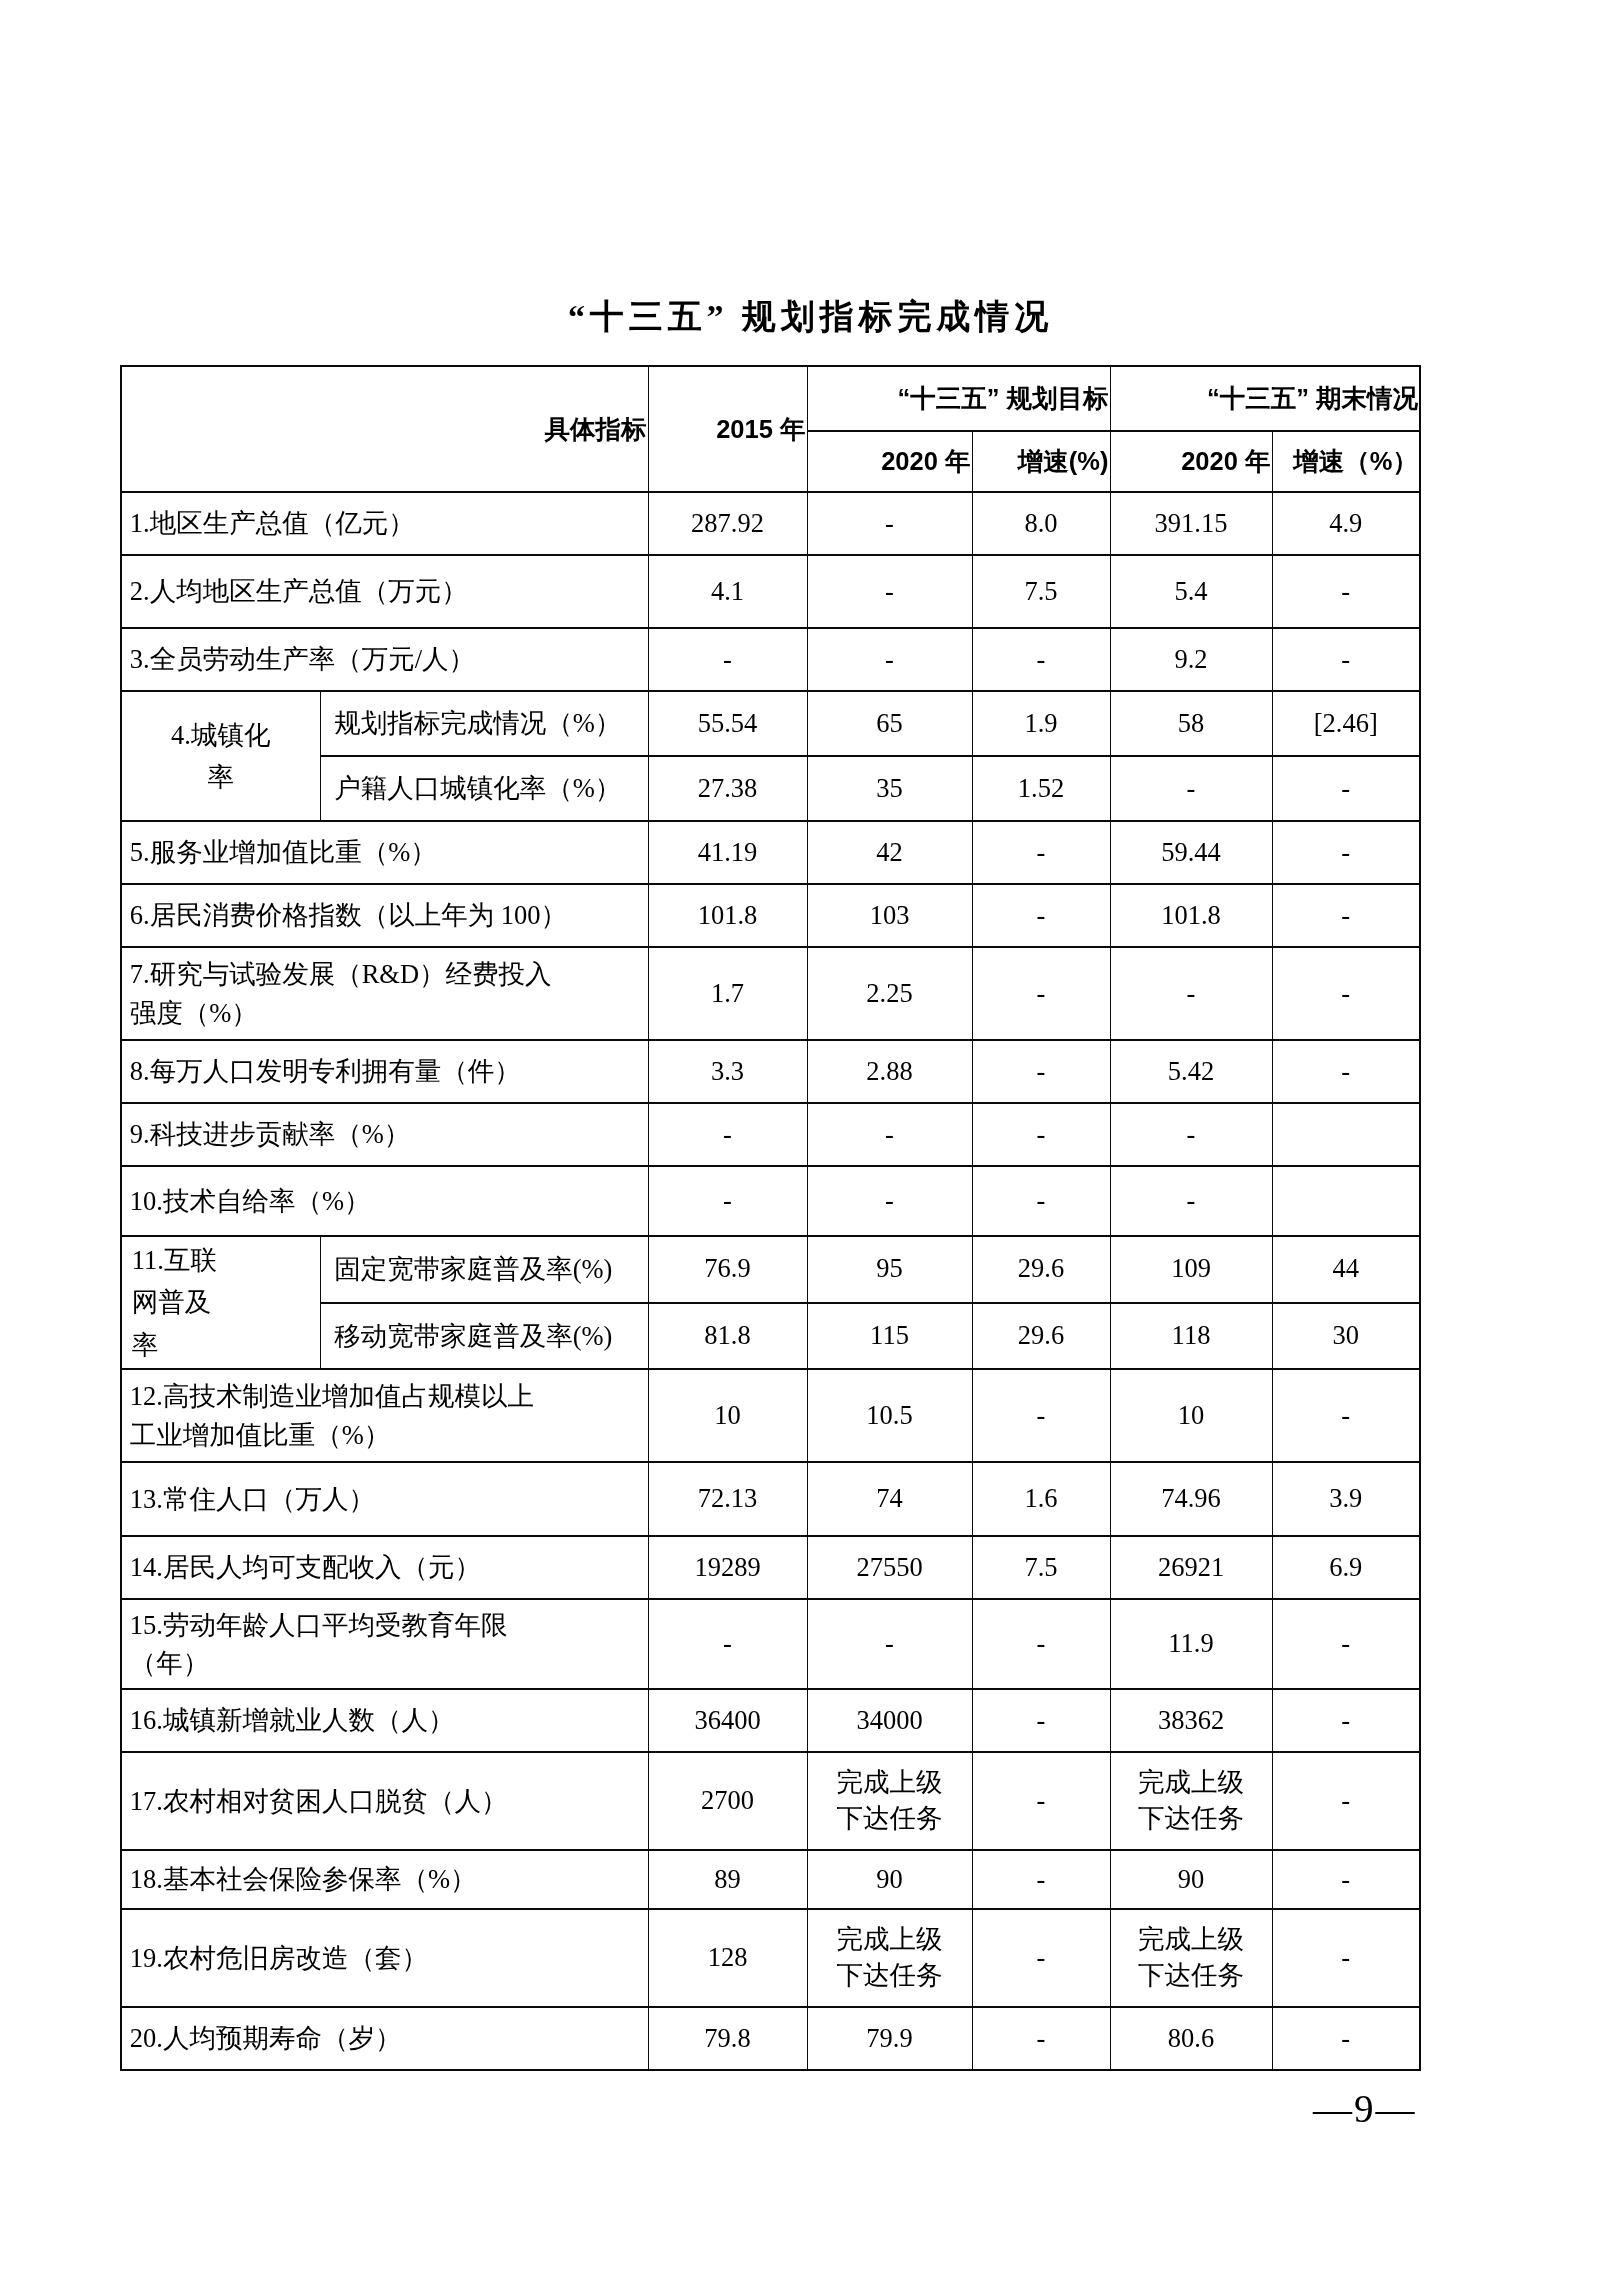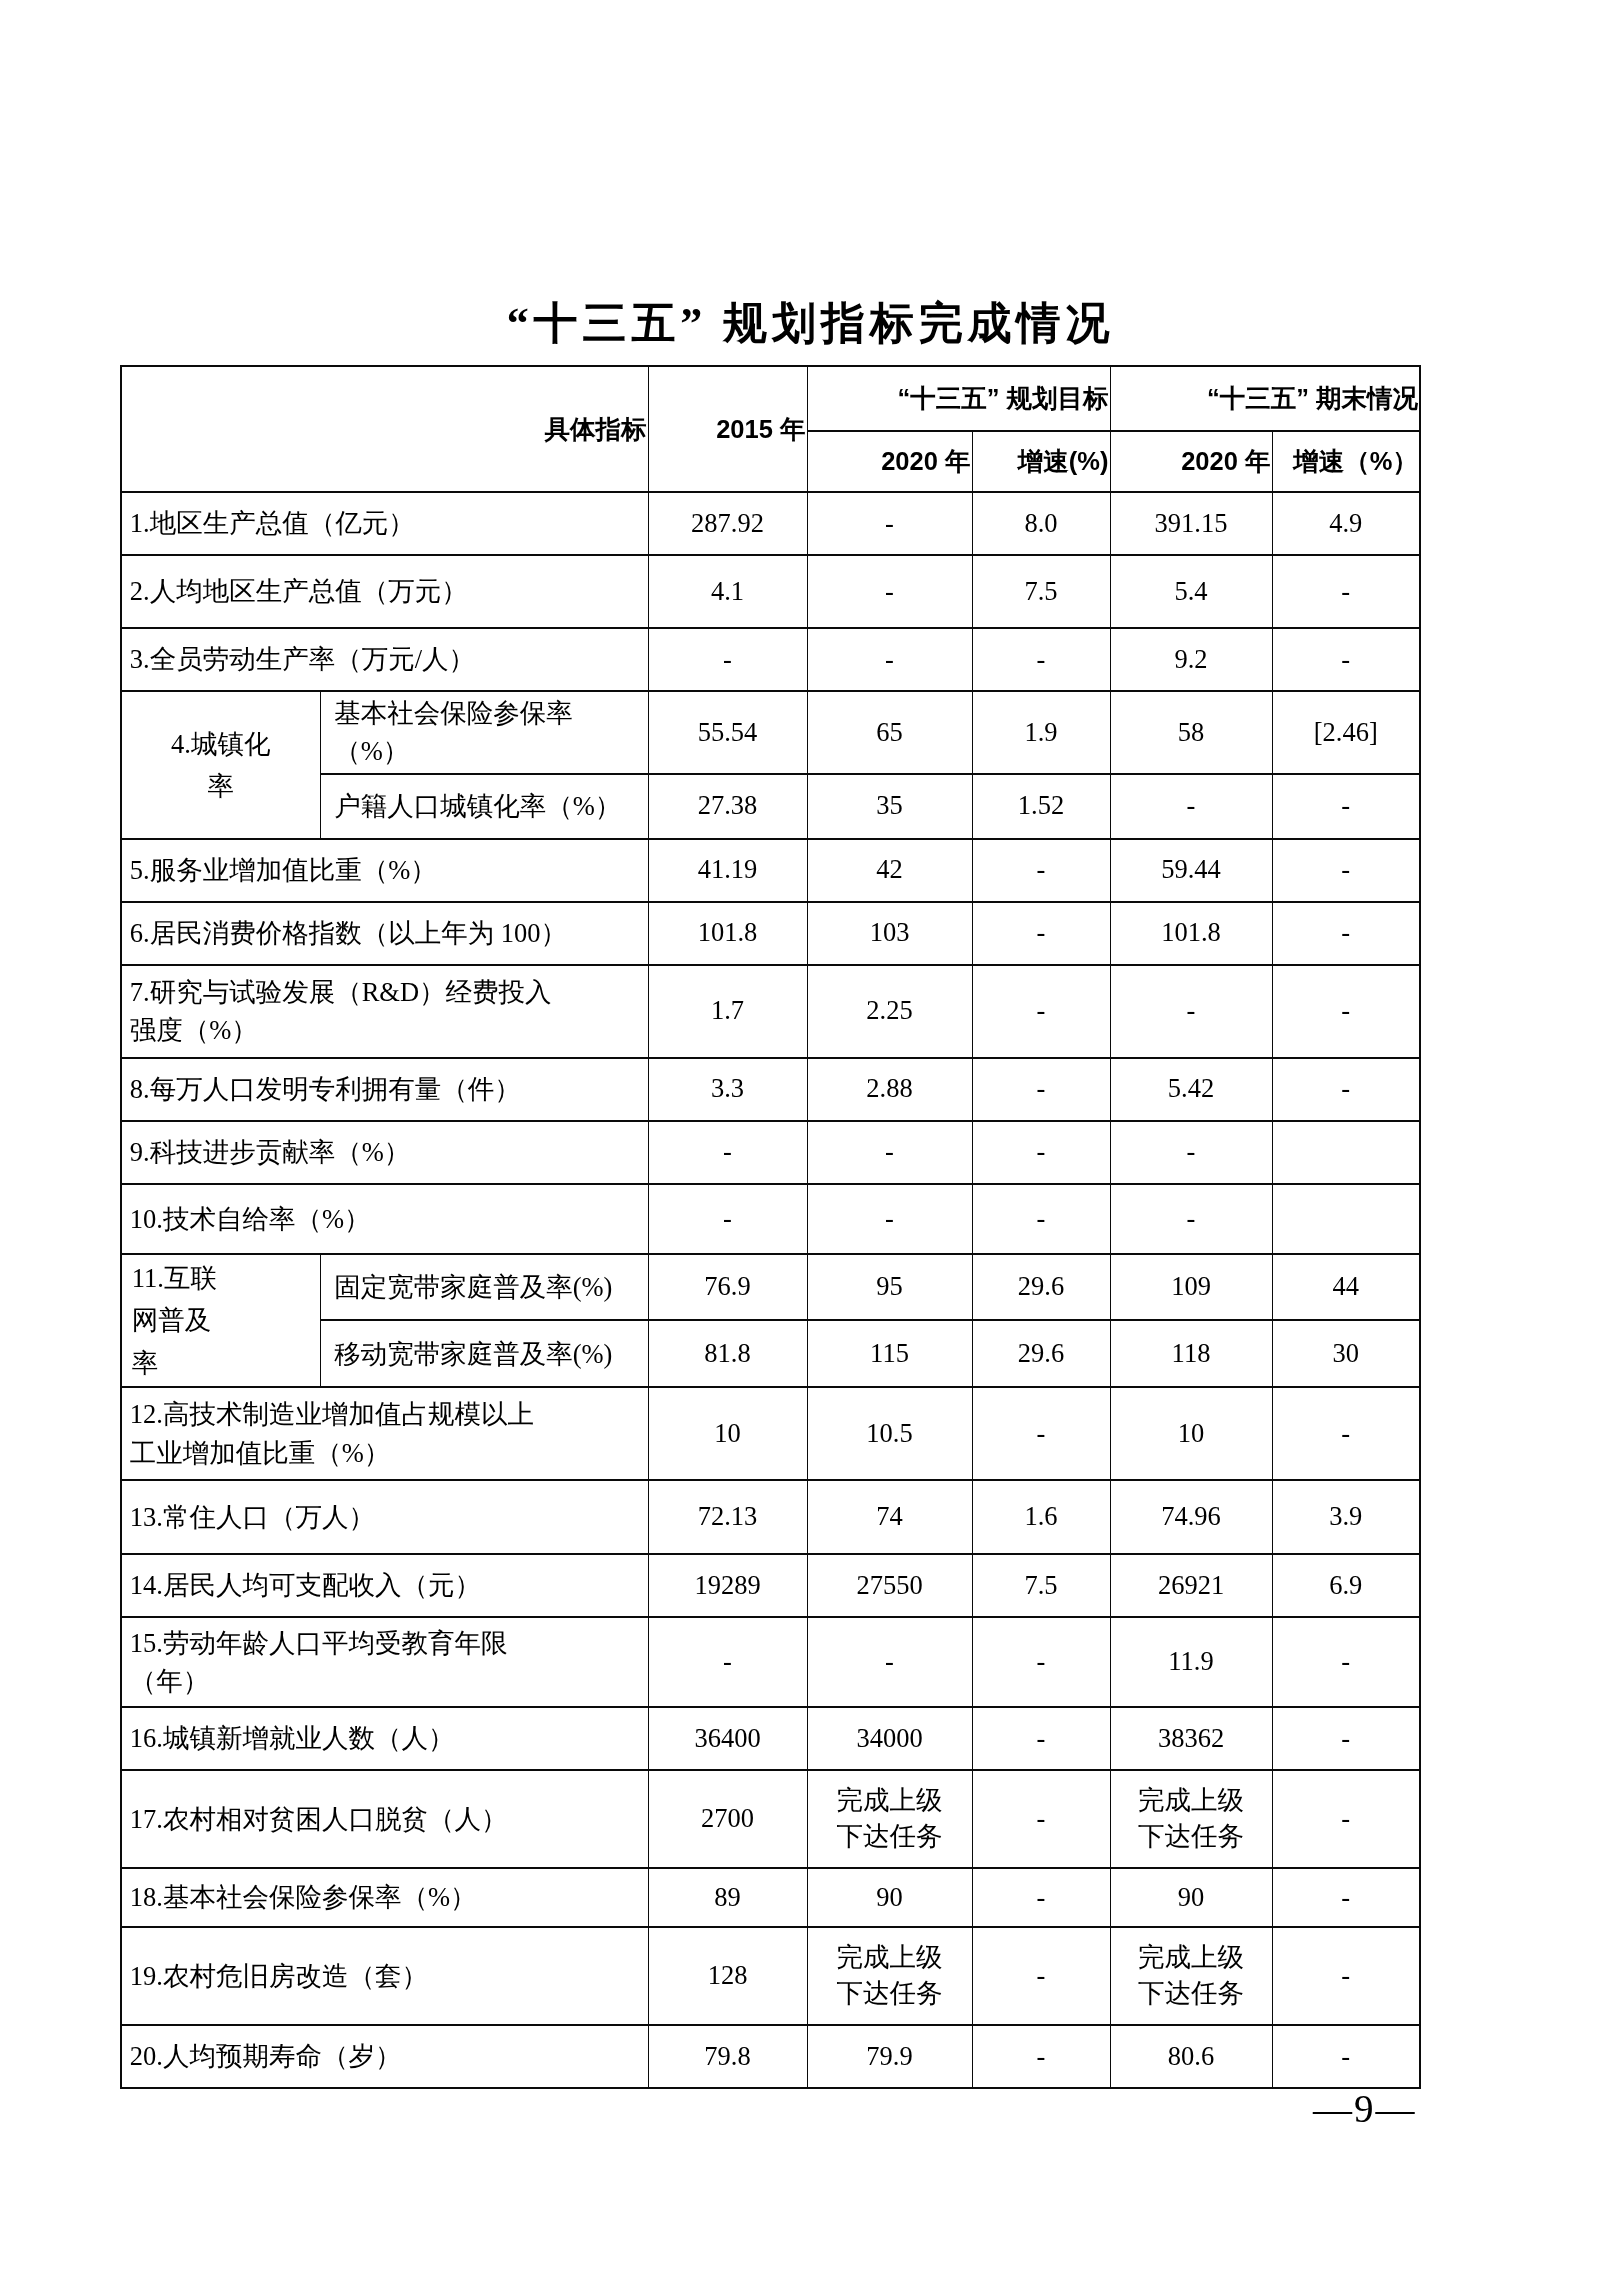--- a/index.html
+++ b/index.html
@@ -7,21 +7,21 @@
     width:1621px;height:2293px;
     background:#ffffff;
     position:relative;
     font-family:"Liberation Serif","DejaVu Serif",serif;
     color:#000;
   }
   .doc-title{
     position:absolute;
     left:0; top:294px; width:1621px;
     text-align:center;
-    font-size:44px;
+    font-size:34px;
     font-weight:bold;
     letter-spacing:4.9px;
     font-family:"Liberation Serif","DejaVu Serif",serif;
   }
   table.plan-table{
     position:absolute;
     left:120px; top:365px;
     width:1299px;
     border-collapse:collapse;
     table-layout:fixed;
@@ -129,21 +129,21 @@
       <td class="lbl" colspan="2">3.全员劳动生产率（万元/人）</td>
       <td class="val">-</td>
       <td class="val">-</td>
       <td class="val">-</td>
       <td class="val">9.2</td>
       <td class="val">-</td>
     </tr>
     <tr style="height:65px">
       <td class="grp" rowspan="2">4.城镇化
 率</td>
-      <td class="sub">基本社会保险参保率（%）</td>
+      <td class="sub">规划指标完成情况（%）</td>
       <td class="val">55.54</td>
       <td class="val">65</td>
       <td class="val">1.9</td>
       <td class="val">58</td>
       <td class="val">[2.46]</td>
     </tr>
     <tr style="height:65px">
       <td class="sub">户籍人口城镇化率（%）</td>
       <td class="val">27.38</td>
       <td class="val">35</td>

